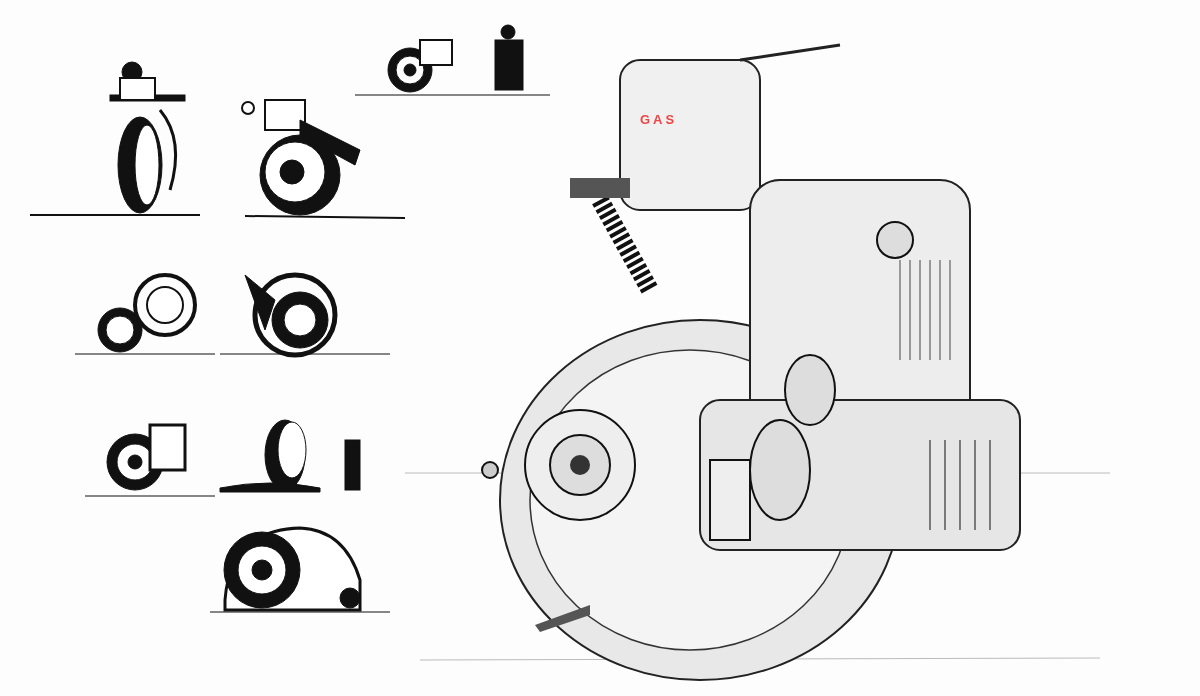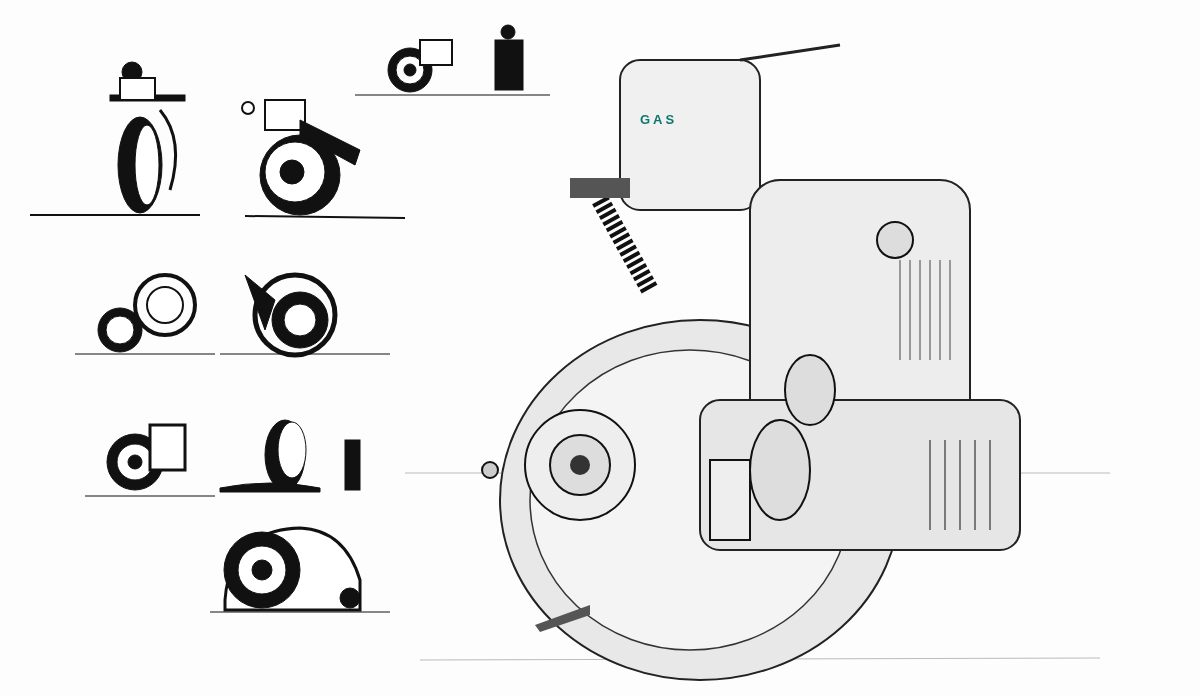--- a/index.html
+++ b/index.html
@@ -1,18 +1,18 @@
 <!DOCTYPE html>
 <html><head>
 <meta charset="utf-8">
 <style>
   html,body{margin:0;padding:0;background:#fff;}
   #canvas{position:relative;width:1200px;height:696px;background:#fdfdfd;overflow:hidden;font-family:"Liberation Sans",sans-serif;}
   svg{position:absolute;left:0;top:0;}
-  .lbl{position:absolute;font-family:"Liberation Sans",sans-serif;font-weight:bold;color:#0f766e;letter-spacing:3px;}
+  .lbl{position:absolute;font-family:"Liberation Sans",sans-serif;font-weight:bold;color:#ef4444;letter-spacing:3px;}
 </style>
 </head>
 <body>
 
 <div id="canvas">
 <svg width="1200" height="696" viewBox="0 0 1200 696">
 
   <g stroke="#111" stroke-width="2">
     <line x1="30" y1="215" x2="200" y2="215"></line>
     <line x1="245" y1="216" x2="405" y2="218"></line>

